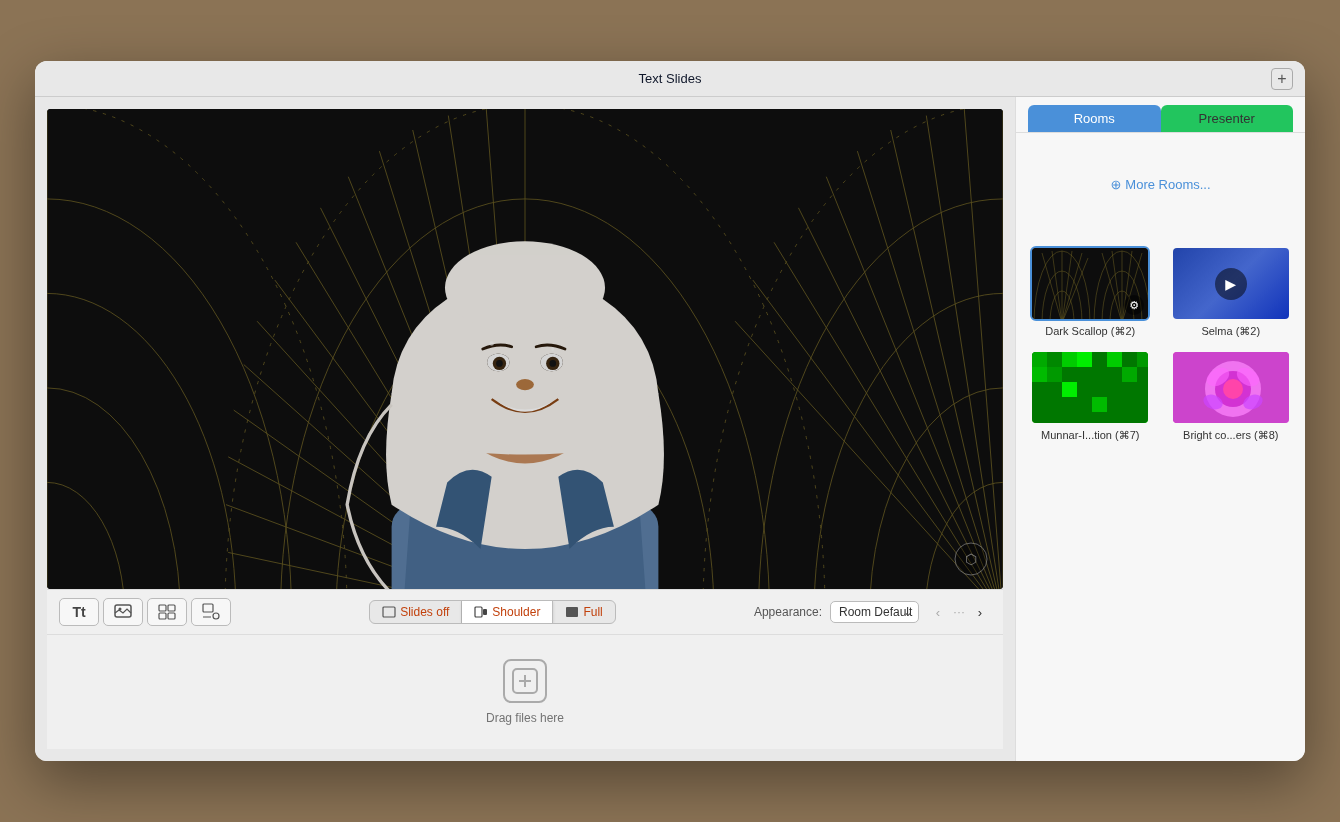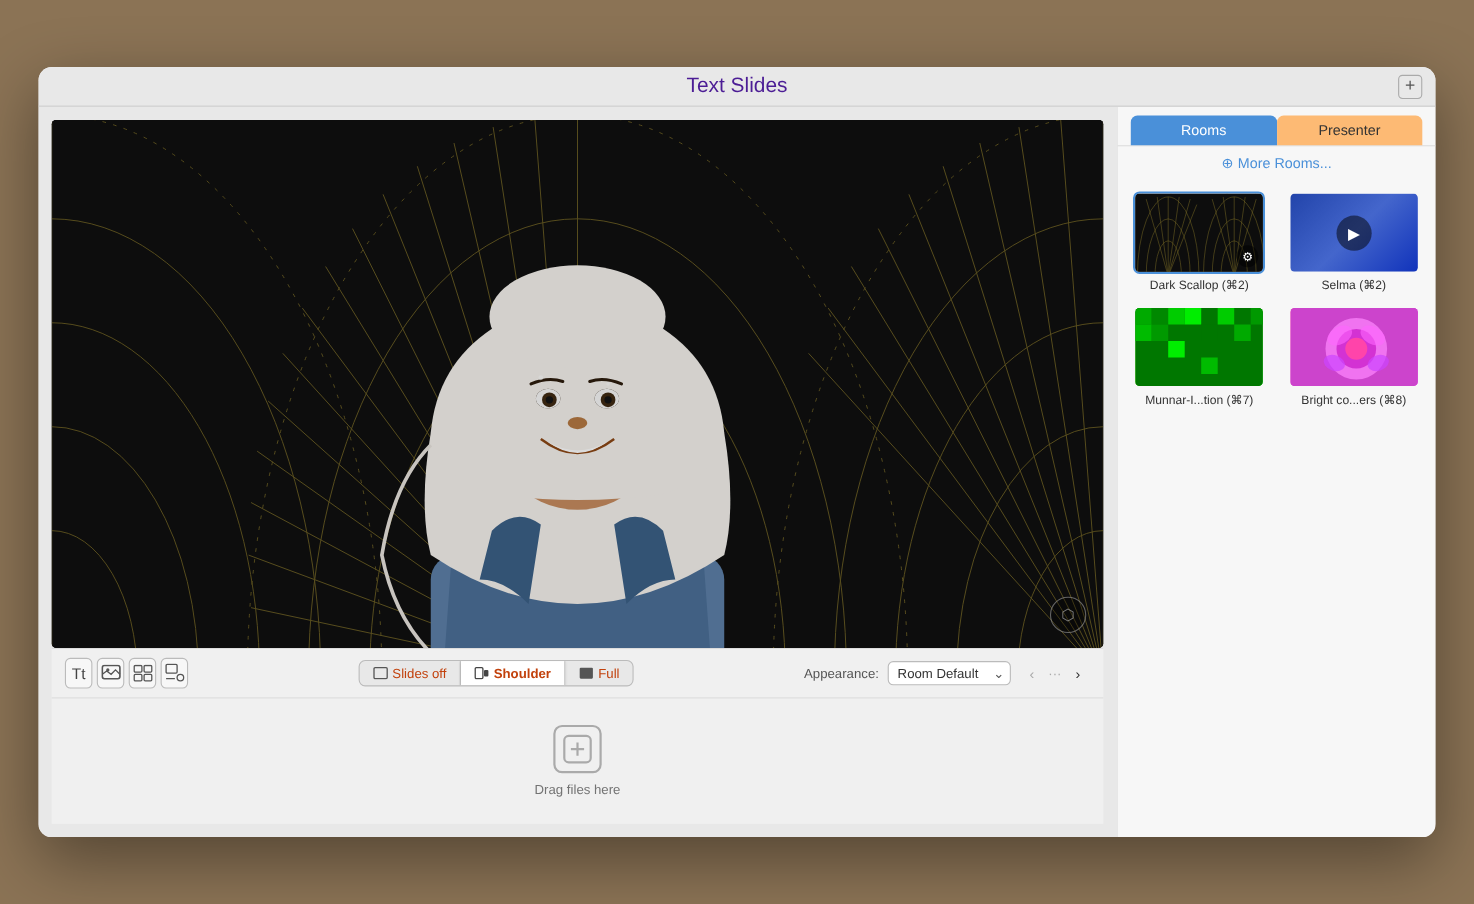--- a/index.html
+++ b/index.html
@@ -24,23 +24,23 @@
       background: #e8e8e8;
       border-bottom: 1px solid #ccc;
       display: flex;
       align-items: center;
       justify-content: center;
       height: 36px;
       position: relative;
     }
 
     .title-bar-title {
-      font-size: 19px;
+      font-size: 13px;
       font-weight: 500;
-      color: #4c1d95;
+      color: #0f172a;
     }
 
     .title-bar-plus {
       position: absolute;
       right: 12px;
       width: 22px;
       height: 22px;
       border: 1px solid #aaa;
       border-radius: 4px;
       display: flex;
@@ -109,31 +109,32 @@
       gap: 6px;
     }
 
     .toolbar-left {
       display: flex;
       gap: 4px;
       align-items: center;
     }
 
     .toolbar-icon-btn {
-      width: 25px;
+      width: 40px;
       height: 28px;
       border: 1px solid #bbb;
       border-radius: 5px;
       background: #f7f7f7;
       cursor: pointer;
       display: flex;
       align-items: center;
       justify-content: center;
       font-size: 14px;
       color: #444;
+      font-weight: bold;
     }
 
     .toolbar-center {
       flex: 1;
       display: flex;
       justify-content: center;
       gap: 4px;
     }
 
     .toolbar-right {
@@ -141,21 +142,21 @@
       align-items: center;
       gap: 8px;
     }
 
     .appearance-label {
       font-size: 12px;
       color: #555;
     }
 
     .appearance-select {
-      padding: 3px 28px 3px 8px;
+      padding: 3px 5px 3px 8px;
       border: 1px solid #bbb;
       border-radius: 5px;
       background: #fff;
       font-size: 12px;
       color: #333;
       appearance: none;
       -webkit-appearance: none;
       cursor: pointer;
       position: relative;
     }
@@ -203,20 +204,21 @@
       color: #aaa;
     }
 
     
     .rooms-panel {
       width: 290px;
       background: #f7f7f7;
       border-left: 1px solid #ddd;
       display: flex;
       flex-direction: column;
+      gap: 36px;
     }
 
     .rooms-tabs {
       display: flex;
       border-bottom: 1px solid #ddd;
       padding: 8px 12px 0;
       gap: 0;
     }
 
     .tab-btn {
@@ -228,21 +230,21 @@
       border-radius: 6px 6px 0 0;
       font-weight: 500;
     }
 
     .tab-btn.active {
       background: #4a90d9;
       color: #fff;
     }
 
     .tab-btn.inactive {
-      background: #fdba74;
+      background: #22c55e;
       color: #333;
     }
 
     .more-rooms {
       display: flex;
       align-items: center;
       justify-content: center;
       padding: 8px;
       color: #4a90d9;
       font-size: 13px;
@@ -384,21 +386,20 @@
       gap: 4px;
     }
 
     .segment-btn:last-child {
       border-right: none;
     }
 
     .segment-btn.active {
       background: #fff;
       box-shadow: 0 1px 3px rgba(0,0,0,0.15);
-      font-weight: bold;
     }
 
   </style>
 </head>
 <body>
 
 <div class="window">
 
   <div class="title-bar">
     <span class="title-bar-title">Text Slides</span>

